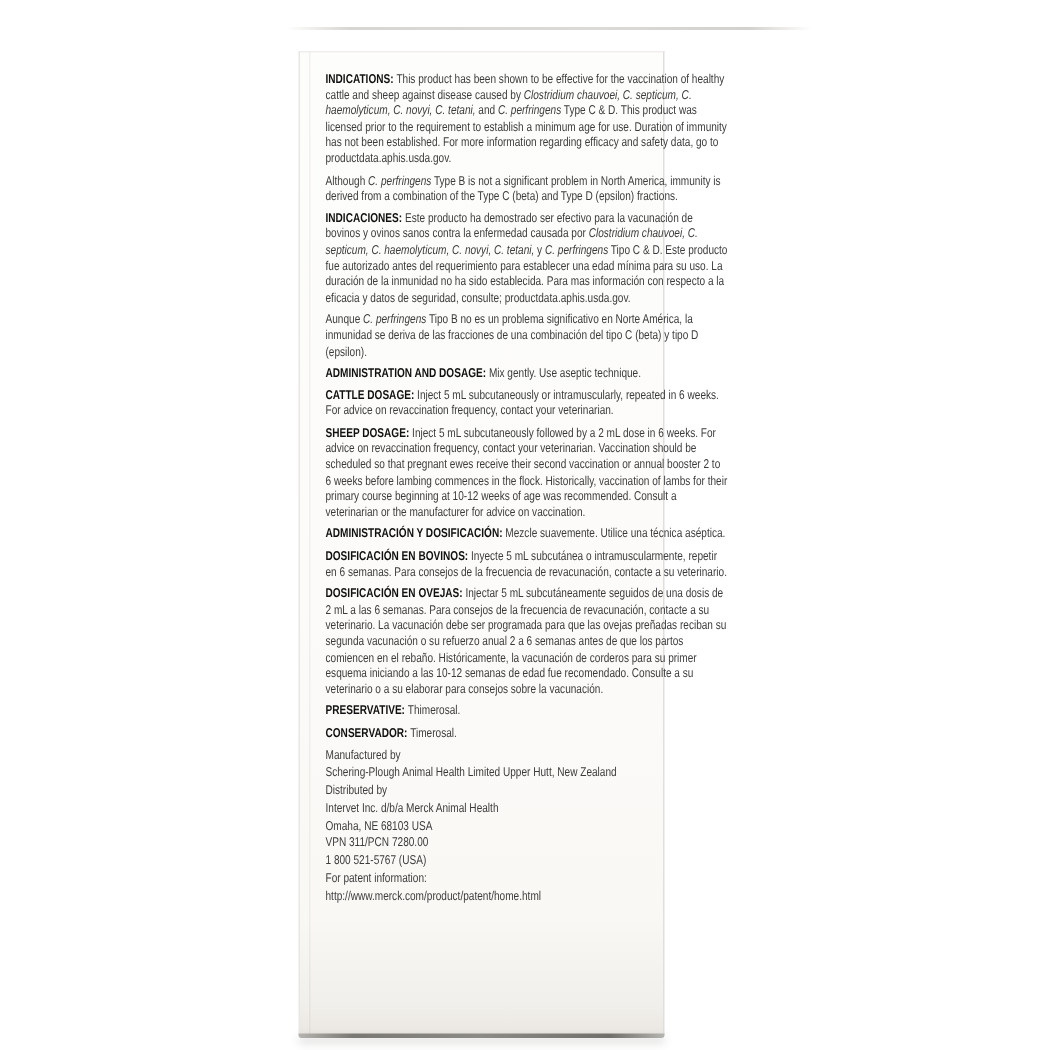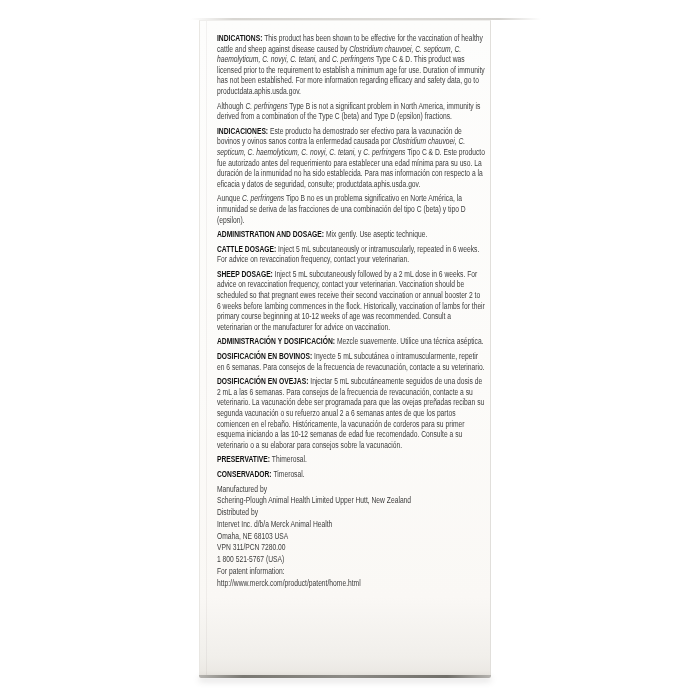--- a/index.html
+++ b/index.html
@@ -12,21 +12,21 @@
   .scene{position:relative;width:700px;height:700px;background:#ffffff;}
 
   
   .flap-line{
     position:absolute;left:191px;top:18px;width:350px;height:2px;
     background:linear-gradient(90deg, rgba(205,203,199,0) 0%, #d8d6d2 12%, #dcdad6 60%, #d3d1cd 88%, rgba(205,203,199,0) 100%);
   }
 
   
   .box{
-    position:absolute;left:199px;top:20px;width:292px;height:656px;
+    position:absolute;left:199px;top:34px;width:244px;height:656px;
     background:linear-gradient(180deg,#fdfdfc 0%, #fcfbf9 55%, #faf8f5 88%, #f1efeb 97%, #eae7e2 100%);
     border-left:1px solid #e9e7e3;
     border-right:1px solid #e1dfdb;
     border-top:1px solid #efeeec;
     box-sizing:border-box;
   }
   
   .box .crease{
     position:absolute;left:6px;top:0;bottom:0;width:1px;
     background:rgba(60,55,50,0.06);

